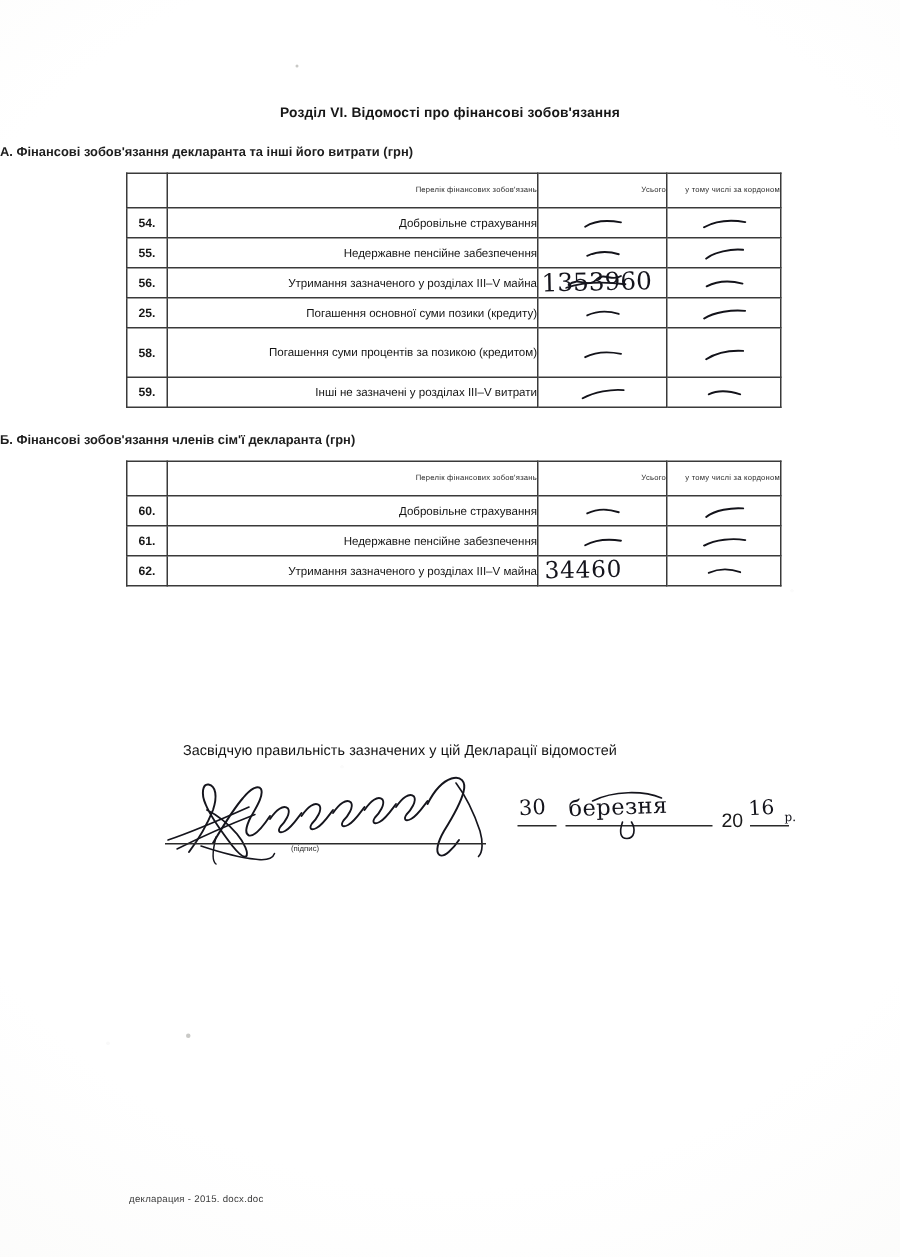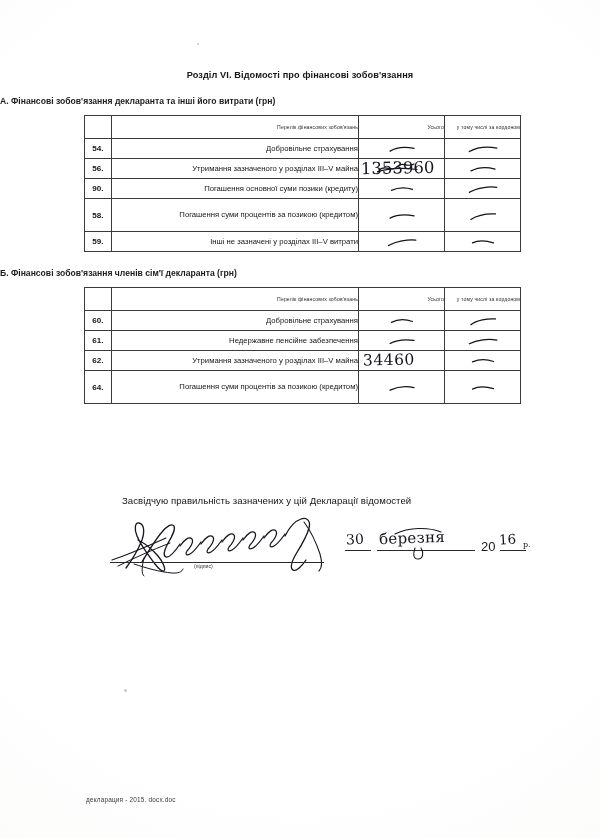--- a/index.html
+++ b/index.html
@@ -322,20 +322,38 @@
             </td>
             <td class="val">
               <span class="dash v2">
                 <svg width="26" height="7" viewBox="0 0 26 7">
                     <path d="M1 4.6 C8 1.2, 17 1.4, 25 4"></path>
                   </svg>
               </span>
             </td>
           </tr>
 
+          <tr>
+            <td class="num">55.</td>
+            <td class="name">Недержавне пенсійне забезпечення</td>
+            <td class="val">
+              <span class="dash v3">
+                <svg width="26" height="7" viewBox="0 0 26 7">
+                    <path d="M1 5.2 C9 2, 17 1.8, 25 3.8"></path>
+                  </svg>
+              </span>
+            </td>
+            <td class="val">
+              <span class="dash v4">
+                <svg width="26" height="7" viewBox="0 0 26 7">
+                    <path d="M1 5 C6 1.4, 18 1, 25 3"></path>
+                  </svg>
+              </span>
+            </td>
+          </tr>
 
           <tr>
             <td class="num">56.</td>
             <td class="name">Утримання зазначеного у розділах III–V майна</td>
             <td class="val">
               <span class="amount big">1353960</span>
               <svg class="overstrike" viewBox="0 0 44 14">
                 <path d="M2 9 C9 3, 15 12, 21 5 C26 0.5, 31 7, 37 3"></path>
                 <path d="M0 11 C10 7.5, 24 6.5, 40 8.5"></path>
               </svg>
@@ -343,21 +361,21 @@
             <td class="val">
               <span class="dash">
                 <svg width="26" height="7" viewBox="0 0 26 7">
                     <path d="M1 4.8 C8 1.6, 17 1.6, 25 4.2"></path>
                   </svg>
               </span>
             </td>
           </tr>
 
           <tr>
-            <td class="num">90.</td>
+            <td class="num">25.</td>
             <td class="name">Погашення основної суми позики (кредиту)</td>
             <td class="val">
               <span class="dash v3">
                 <svg width="26" height="7" viewBox="0 0 26 7">
                     <path d="M1 5 C8 2, 17 1.6, 25 3.6"></path>
                   </svg>
               </span>
             </td>
             <td class="val">
               <span class="dash v2">
@@ -471,38 +489,20 @@
             <td class="val">
               <span class="dash v3">
                 <svg width="26" height="7" viewBox="0 0 26 7">
                     <path d="M1 4.6 C8 1.8, 17 1.4, 25 3.8"></path>
                   </svg>
               </span>
             </td>
           </tr>
 
 
-          <tr class="r-tall">
-            <td class="num">64.</td>
-            <td class="name two-line">Погашення суми процентів за позикою (кредитом)</td>
-            <td class="val">
-              <span class="dash">
-                <svg width="26" height="7" viewBox="0 0 26 7">
-                    <path d="M1 5 C9 1.8, 18 1.8, 25 3.8"></path>
-                  </svg>
-              </span>
-            </td>
-            <td class="val">
-              <span class="dash v3">
-                <svg width="26" height="7" viewBox="0 0 26 7">
-                    <path d="M1 4.8 C8 1.6, 17 2, 25 4"></path>
-                  </svg>
-              </span>
-            </td>
-          </tr>
 
         </tbody>
       </table>
     </div>
 
   </div>
 
   <div class="attest">Засвідчую правильність зазначених у цій Декларації відомостей</div>
 
   <div class="sign-block">

